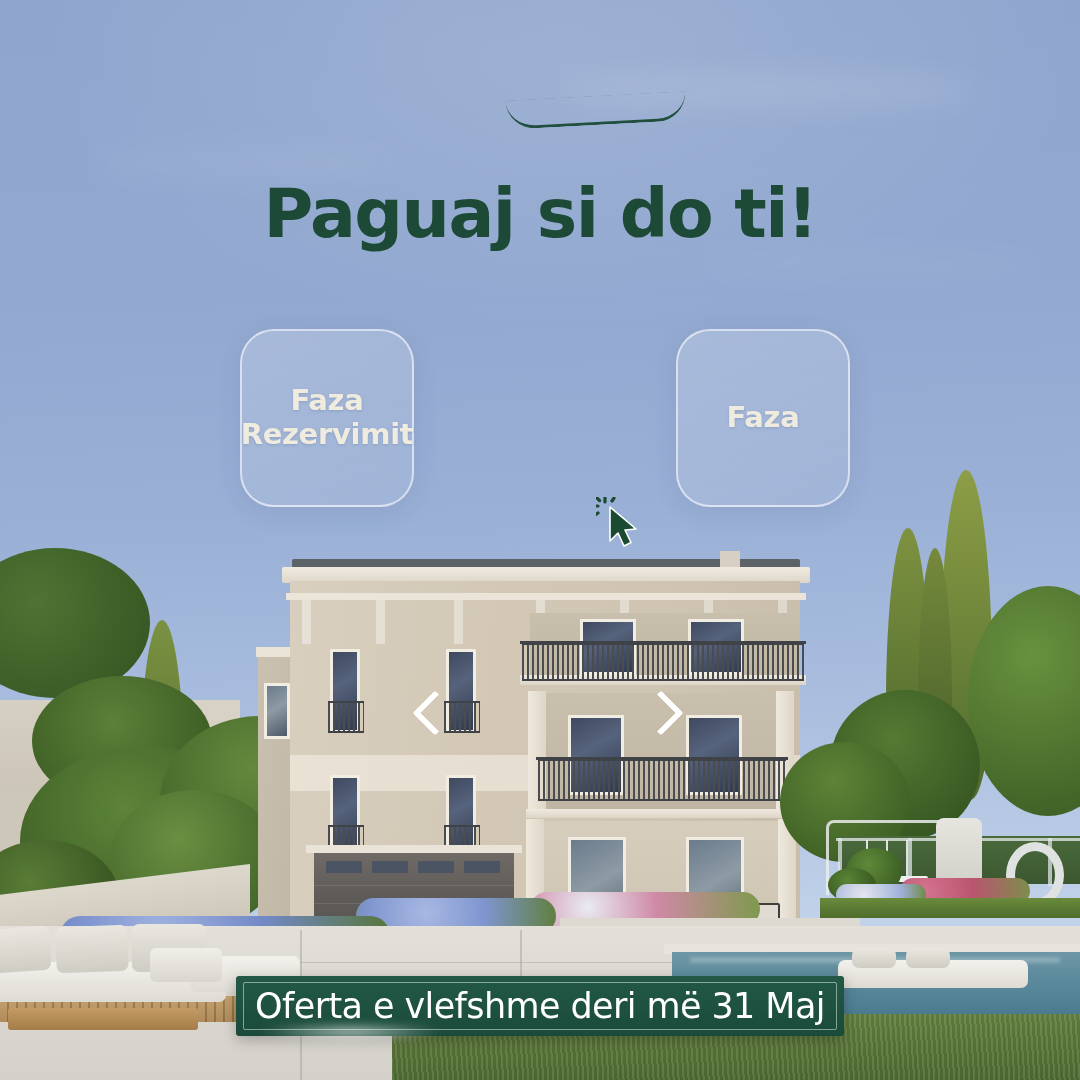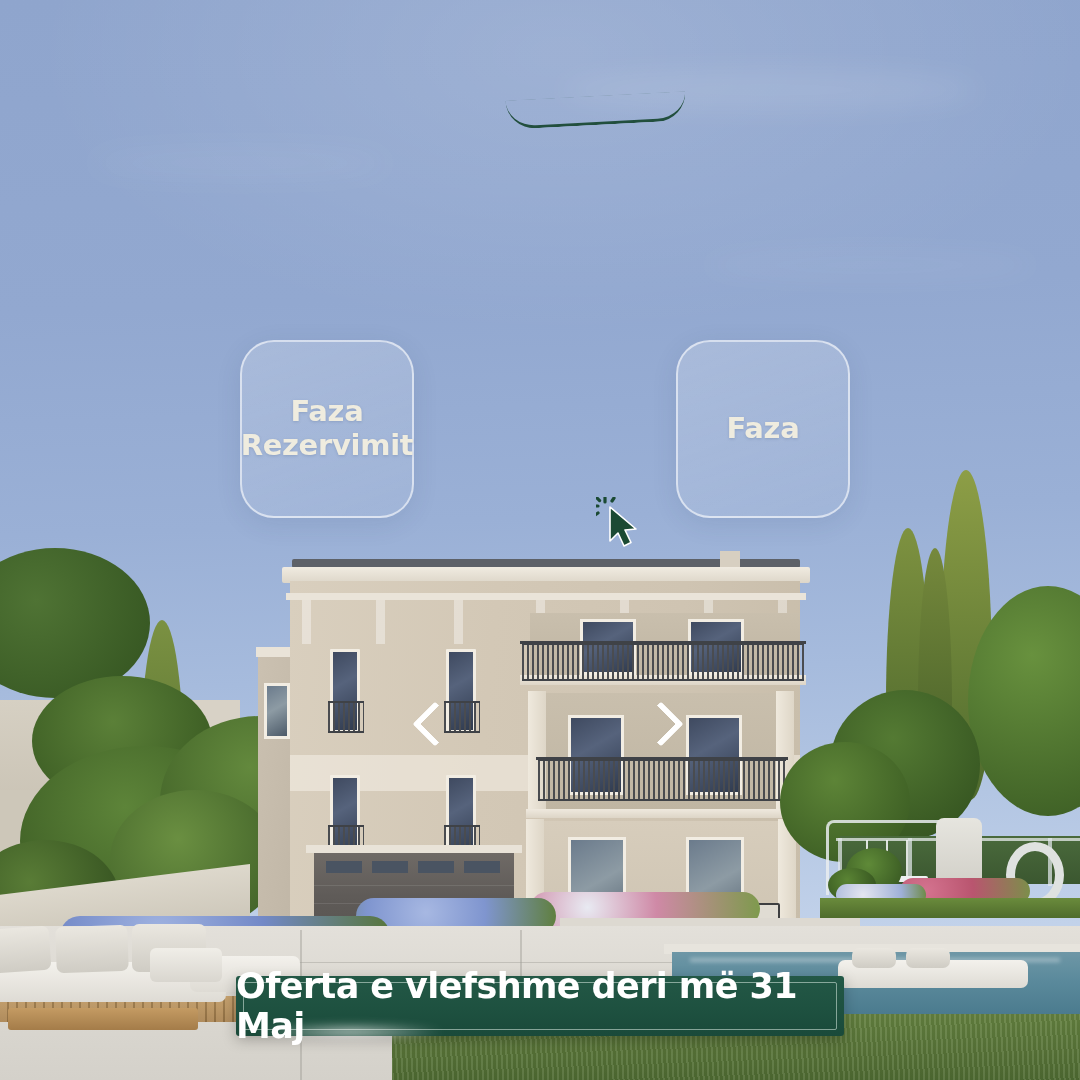--- a/index.html
+++ b/index.html
@@ -111,21 +111,21 @@
   .logo-script{font-family:"DejaVu Serif", serif;font-style:italic;font-size:58px;
     font-weight:700;color:#1c4a36;vertical-align:middle;margin-left:18px;letter-spacing:-1px;}
   .logo-swash{position:absolute;left:506px;top:96px;width:180px;height:26px;
     border-bottom:3px solid #1c4a36;border-radius:0 0 90px 90px;
     transform:rotate(-3deg);opacity:.95;}
 
   .headline{position:absolute;left:0;top:174px;width:1080px;text-align:center;
     font-size:68px;font-weight:800;color:#1c4a36;letter-spacing:-1.5px;
     font-family:"DejaVu Sans", sans-serif;}
 
-  .cards{position:absolute;left:0;top:294px;width:984px;height:256px;}
+  .cards{position:absolute;left:0;top:283px;width:984px;height:256px;}
 
   .card{position:absolute;border-radius:34px;box-sizing:border-box;
     display:flex;align-items:center;justify-content:center;text-align:center;}
 
   .card-side{width:174px;height:178px;top:46px;
     background:linear-gradient(160deg, rgba(255,255,255,.20), rgba(255,255,255,.07));
     border:2px solid rgba(255,255,255,.58);
     box-shadow:0 6px 26px rgba(40,60,100,.10);}
   .card-left{left:240px;}
   .card-right{left:676px;}
@@ -152,21 +152,21 @@
 
   .banner{position:absolute;left:236px;top:976px;width:608px;height:60px;
     background:linear-gradient(180deg,#235846 0%,#1e5140 55%,#1a4a3a 100%);
     border-radius:3px;box-shadow:0 4px 14px rgba(0,0,0,.25);
     display:flex;align-items:center;justify-content:center;}
   .banner-inner{position:absolute;left:7px;top:6px;right:7px;bottom:6px;
     border:1px solid rgba(220,236,228,.55);border-radius:2px;pointer-events:none;}
   .banner-glow{position:absolute;left:20px;bottom:-4px;width:190px;height:16px;
     background:radial-gradient(ellipse at center, rgba(255,255,255,.8), rgba(255,255,255,0) 70%);
     filter:blur(5px);pointer-events:none;}
-  .banner-text{position:relative;color:#ffffff;font-size:35px;font-weight:700;
+  .banner-text{position:relative;color:#ffffff;font-size:35px;font-weight:400;
     letter-spacing:-.6px;font-family:"DejaVu Sans", sans-serif;}
 </style>
 </head>
 <body>
 
 <div id="poster">
 
   <div class="sky-haze"></div>
   <div class="cloud-wisp" style="left:560px;top:70px;width:420px;height:40px;"></div>
   <div class="cloud-wisp" style="left:90px;top:150px;width:300px;height:26px;opacity:.6;"></div>
@@ -329,20 +329,21 @@
     <div class="cush cush-b" style="left:132px;top:924px;width:74px;height:48px;"></div>
     <div class="cush" style="left:190px;top:956px;width:110px;height:36px;"></div>
     <div class="ottoman"></div>
     <div style="position:absolute;left:8px;top:1008px;width:190px;height:22px;
                 background:linear-gradient(180deg,#c49b63,#a47c49);border-radius:3px;"></div>
 
   </div>
 
   <div class="logo-swash"></div>
 
+  <div class="headline">Paguaj si do ti!</div>
 
   <div class="cards">
 
     <div class="card card-side card-left">
       <div class="card-label">
         <span>Faza</span><br>
         <span>Rezervimit</span>
       </div>
     </div>
 

